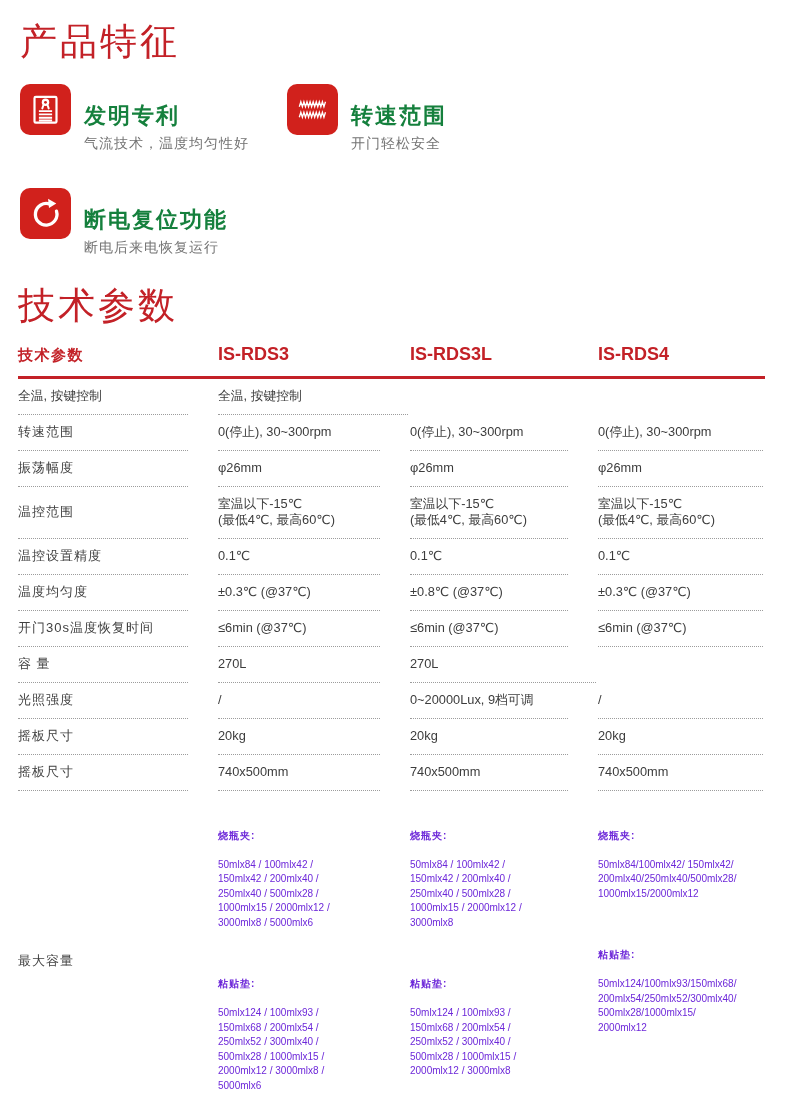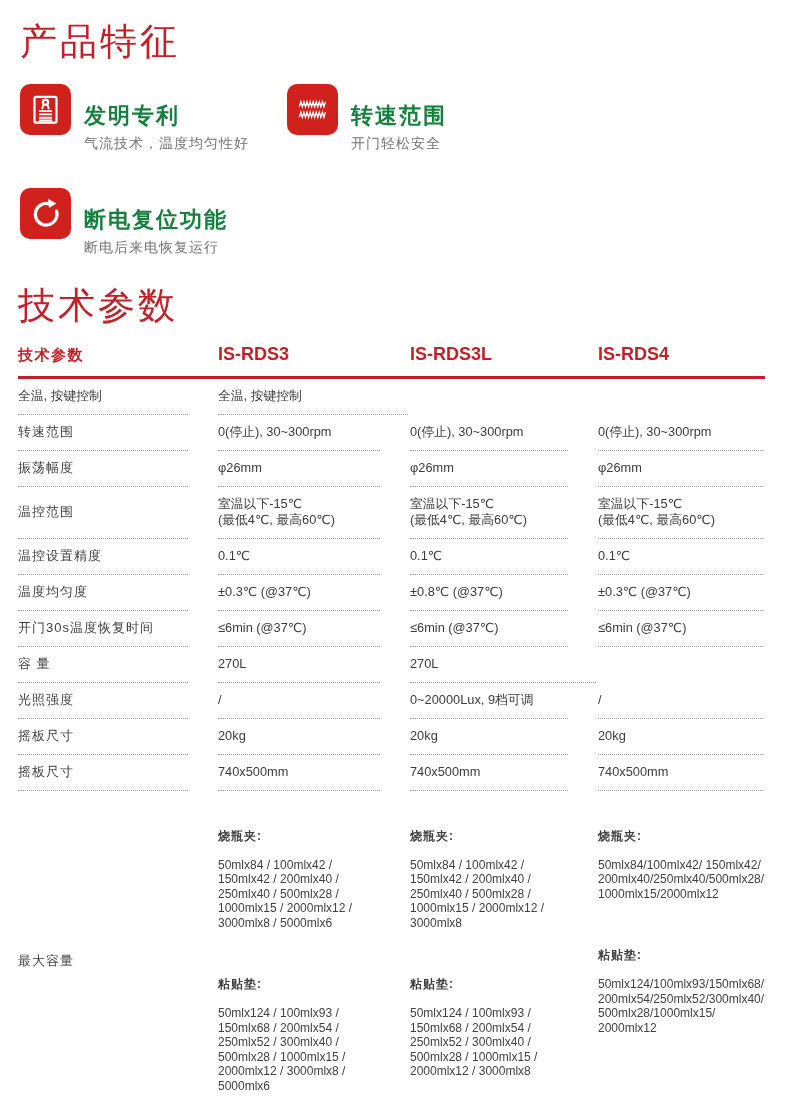--- a/index.html
+++ b/index.html
@@ -51,21 +51,21 @@
     font-size: 12.8px; line-height: 16px; color: #3c3c3c;
     white-space: pre-line;
     display: flex; align-items: center;
   }
   .row > .cell:last-child { margin-right: 2px; }
   .row > .cell.lbl { font-size: 13px; color: #3f3f3f; letter-spacing: 1px; }
 
   
   .row.capacity > .cell { align-items: flex-start; padding: 7px 0 5px 0; display: block; }
   .row.capacity > .cell.lbl { display: flex; align-items: center; font-family: Liberation Serif, serif; }
-  .cap-block { font-size: 12px; line-height: 14.5px; color: #404040; }
+  .cap-block { font-size: 10px; line-height: 14.5px; color: #6d28d9; }
   .cap-block.flask { min-height: 88px; margin-bottom: 2px; }
   .cap-title { font-weight: 700; letter-spacing: 1px; }
   .cap-lines { white-space: pre-line; }
 </style>
 </head>
 <body>
 
 <div class="page">
 
   <div class="section-title features">产品特征</div>

